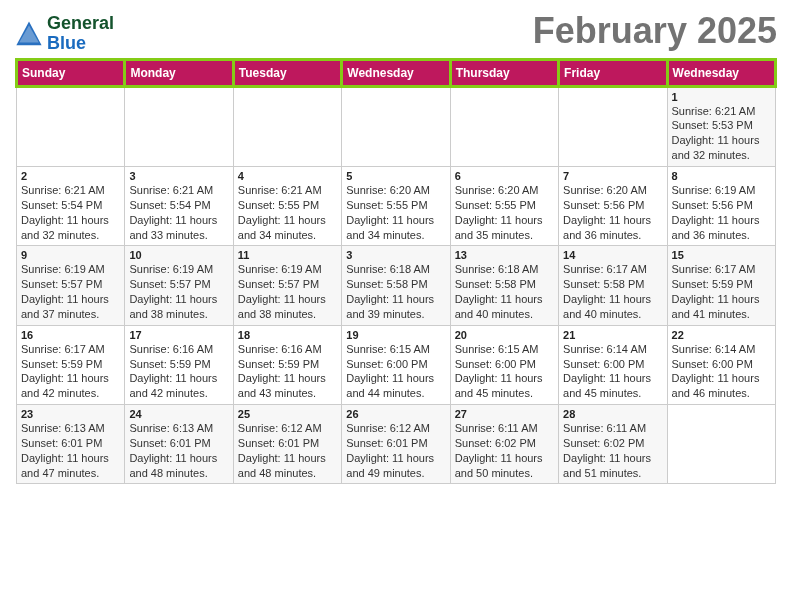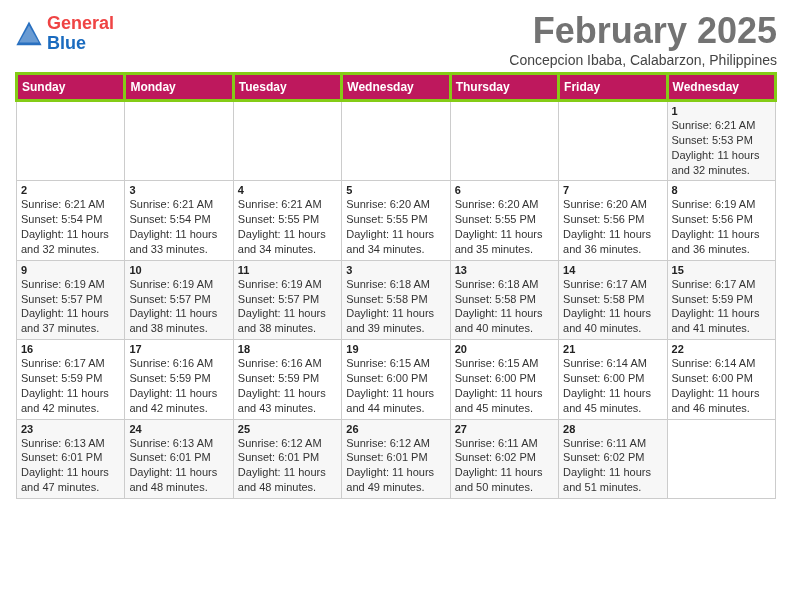--- a/index.html
+++ b/index.html
@@ -26,21 +26,21 @@
       align-items: center;
       margin-top: 4px;
     }
     .logo-text {
       display: flex;
       flex-direction: column;
       font-size: 18px;
       font-weight: bold;
       line-height: 1.1;
     }
-    .logo-general { color: #ef4444; }
+    .logo-general { color: #14532d; }
     .logo-blue { color: #1a6bbf; }
     .logo-icon {
       width: 28px;
       height: 28px;
       margin-right: 4px;
     }
     .title-block {
       text-align: right;
     }
     .cal-title {
@@ -104,21 +104,20 @@
         <polygon points="20,2 38,36 2,36" fill="#2970c0"></polygon>
         <polygon points="20,8 34,32 6,32" fill="#fff" opacity="0.3"></polygon>
       </svg>
       <div class="logo-text">
         <span class="logo-general">General</span>
         <span class="logo-blue">Blue</span>
       </div>
     </div>
     <div class="title-block">
       <div class="cal-title">February 2025</div>
-      <div class="cal-subtitle">Concepcion Ibaba, Calabarzon, Philippines</div>
     </div>
   </div>
 
   <table>
     <thead>
       <tr>
       <th>Sunday</th>
           <th>Monday</th>
           <th>Tuesday</th>
           <th>Wednesday</th>

